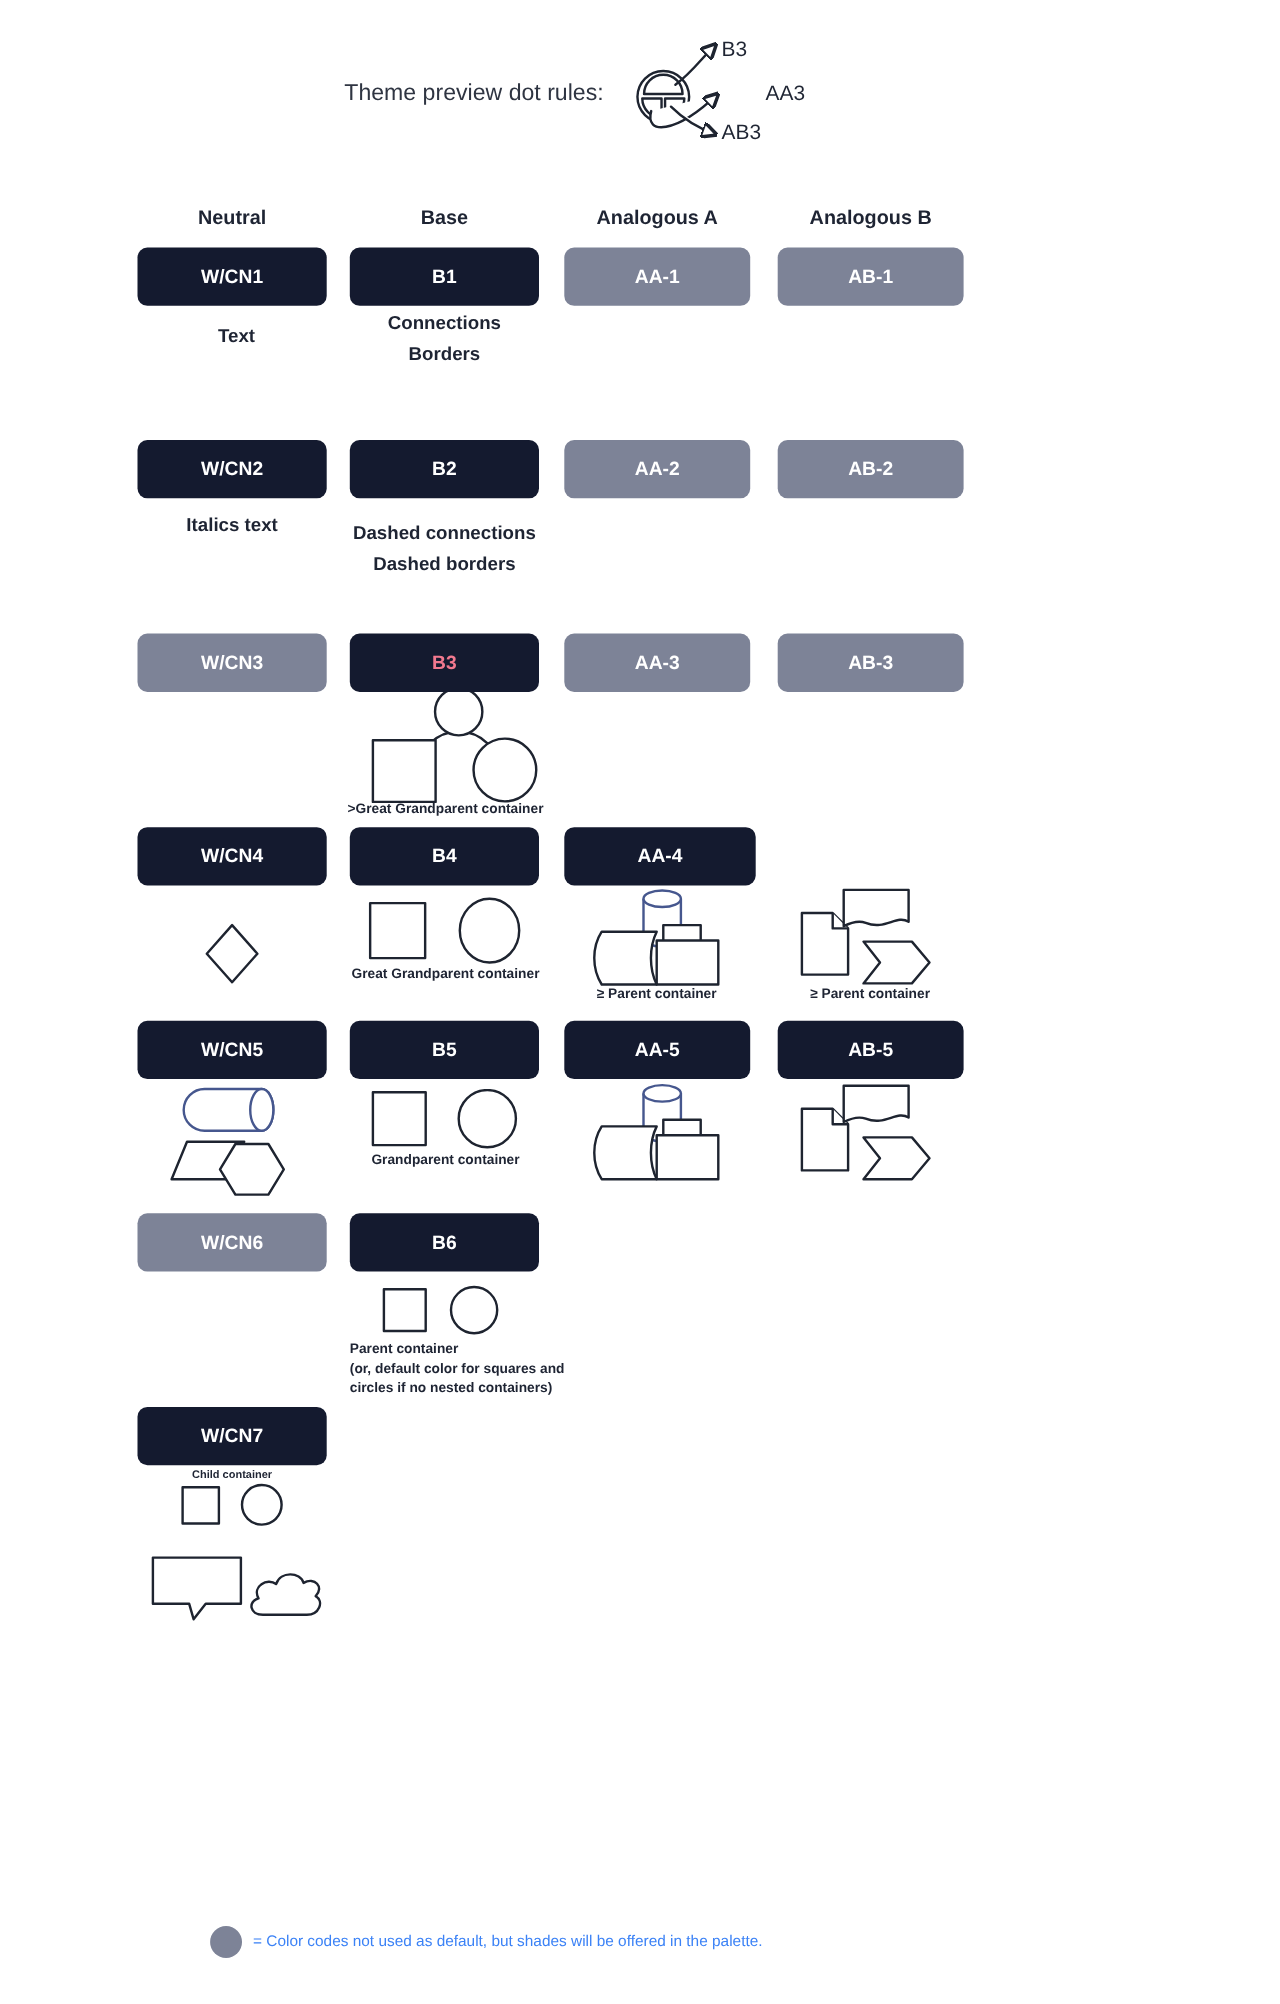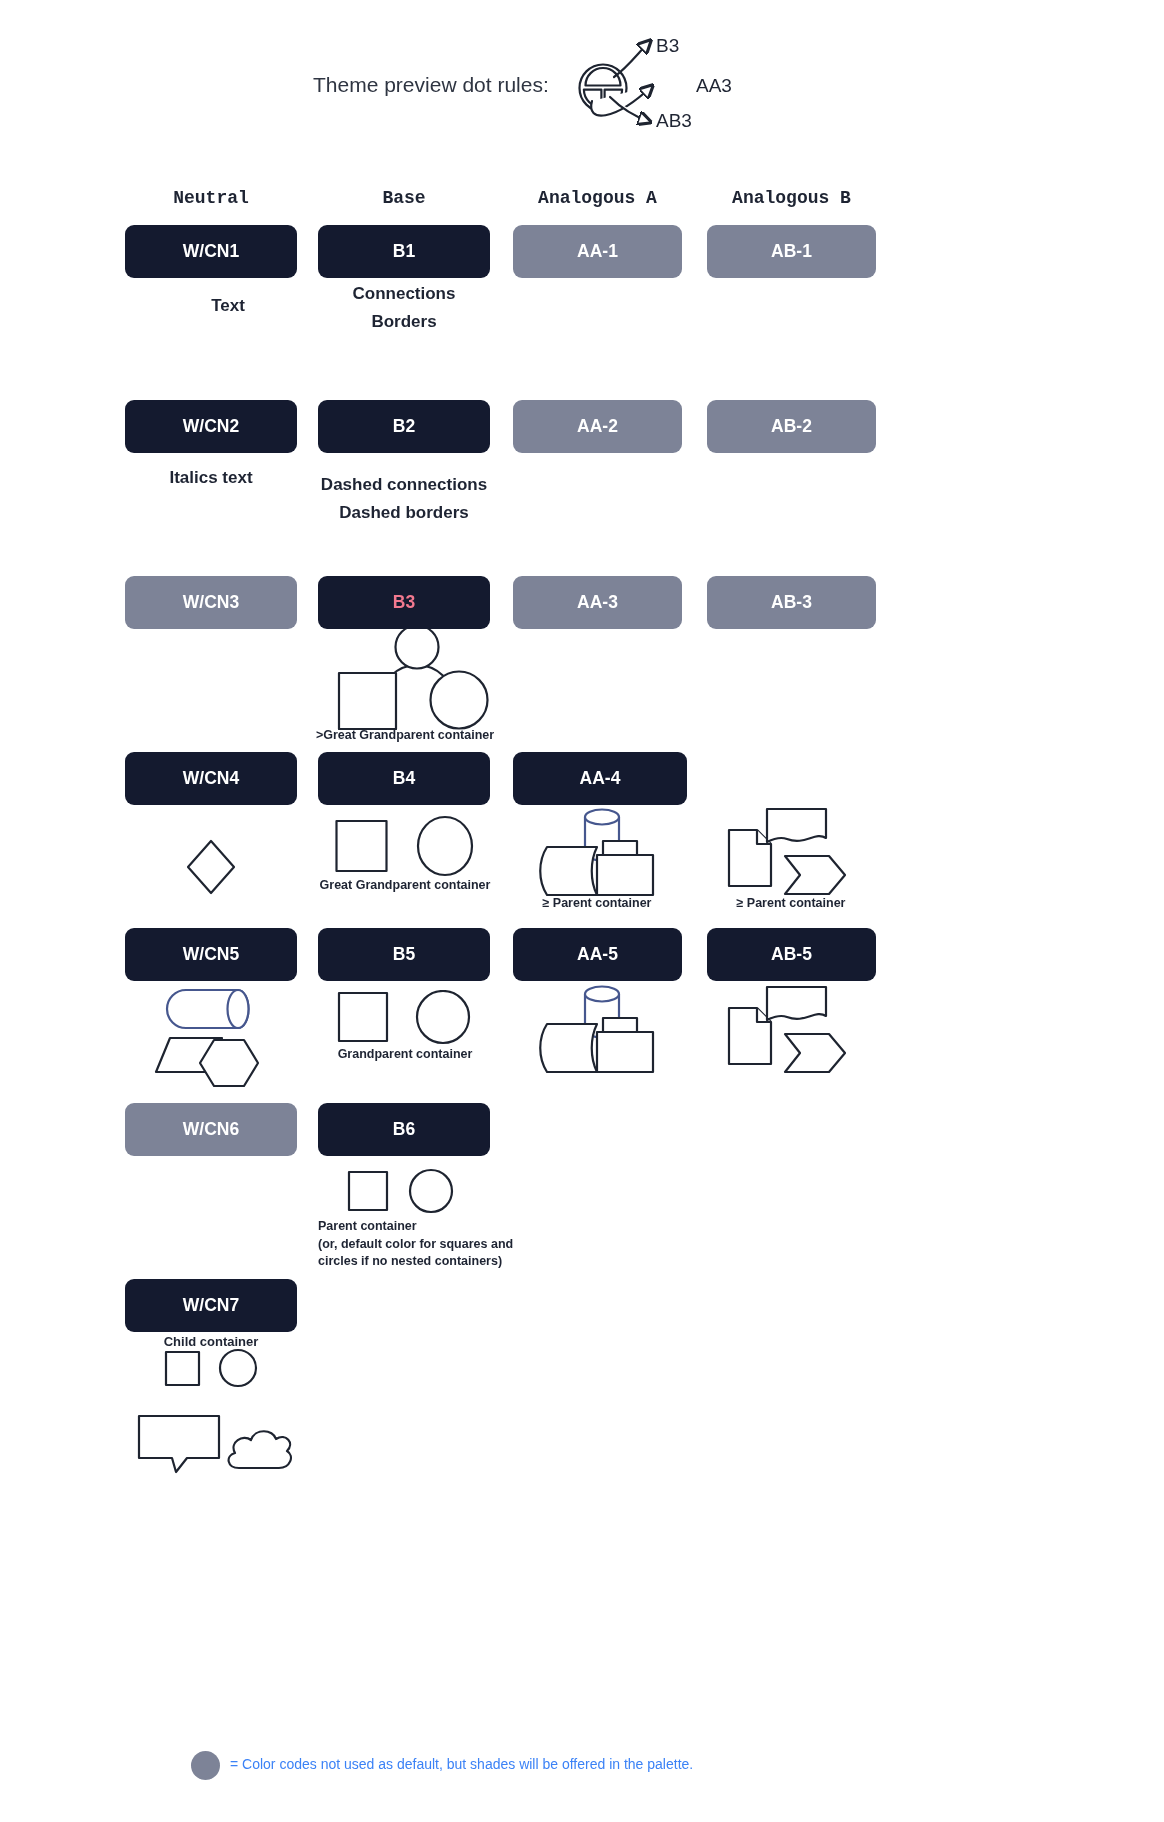--- a/index.html
+++ b/index.html
@@ -1,20 +1,20 @@
 <!DOCTYPE html>
 <html><head>
 <meta charset="utf-8">
 <style>
   html,body{margin:0;padding:0;background:#ffffff;}
   .canvas{position:relative;width:1164px;height:1822px;background:#fff;
           font-family:"Liberation Sans",sans-serif;color:#1E2433;overflow:hidden;}
   .title{position:absolute;font-size:21px;font-weight:400;color:#2F3542;}
   .dot-label{position:absolute;font-size:19px;font-weight:400;color:#1F2533;}
-  .col-header{position:absolute;text-align:center;font-weight:700;font-size:18px;color:#1E2433;font-family:Liberation Mono, monospace;}
+  .col-header{position:absolute;text-align:center;font-weight:700;font-size:18px;color:#1E2433;}
   .swatch{position:absolute;height:53px;border-radius:9px;display:flex;align-items:center;
           justify-content:center;font-weight:700;font-size:17.5px;color:#fff;z-index:2;}
   .swatch.dark{background:#141A2F;}
   .swatch.gray{background:#7D8397;text-align:right;}
   .swatch .pink{color:#F2798F;}
   .caption{position:absolute;text-align:center;font-weight:700;font-size:17px;line-height:28px;
            color:#1E2433;white-space:pre-line;}
   .caption.small{font-size:12.5px;line-height:17.5px;}
   .caption.left{text-align:left;}
   .shape-svg{position:absolute;z-index:1;}
@@ -64,21 +64,21 @@
   <div class="swatch dark" style="left:318px;top:225px;width:172px;">
       <span>B1</span>
     </div>
   <div class="swatch gray" style="left:513px;top:225px;width:169px;">
       <span>AA-1</span>
     </div>
   <div class="swatch gray" style="left:707px;top:225px;width:169px;">
       <span>AB-1</span>
     </div>
 
-  <div class="caption" style="left:142px;top:292px;width:172px;">Text</div>
+  <div class="caption" style="left:129px;top:292px;width:172px;">Text</div>
   <div class="caption" style="left:318px;top:280px;width:172px;">Connections
 Borders</div>
 
   <div class="swatch dark" style="left:125px;top:400px;width:172px;">
       <span>W/CN2</span>
     </div>
   <div class="swatch dark" style="left:318px;top:400px;width:172px;">
       <span>B2</span>
     </div>
   <div class="swatch gray" style="left:513px;top:400px;width:169px;">
@@ -202,21 +202,21 @@
     <rect x="4" y="4" width="38" height="38"></rect>
     <circle cx="86" cy="23" r="21"></circle>
   </svg>
   <div class="caption small left" style="left:318px;top:1218px;width:215px;">Parent container
 (or, default color for squares and
 circles if no nested containers)</div>
 
   <div class="swatch dark" style="left:125px;top:1279px;width:172px;">
       <span>W/CN7</span>
     </div>
-  <div class="caption small" style="left:125px;top:1333px;width:172px;font-size:13px;">Child container</div>
+  <div class="caption small" style="left:125px;top:1333px;width:172px;font-size:10px;">Child container</div>
 
   <svg class="shape-svg" style="left:163px;top:1348px;" width="100" height="42" viewBox="0 0 100 42">
     <rect x="3" y="4" width="33" height="33"></rect>
     <circle cx="75" cy="20" r="18"></circle>
   </svg>
 
   <svg class="shape-svg" style="left:135px;top:1412px;" width="162" height="64" viewBox="0 0 162 64">
     <path d="M 4,4 H 84 V 46 H 52 L 41,60 L 37,46 H 4 Z"></path>
     <path d="M 104,56 C 92,56 90,44 100,41 C 94,30 108,22 116,28 C 120,16 138,17 141,27 C 151,21 160,31 152,39 C 160,44 155,56 144,56 Z"></path>
   </svg>

